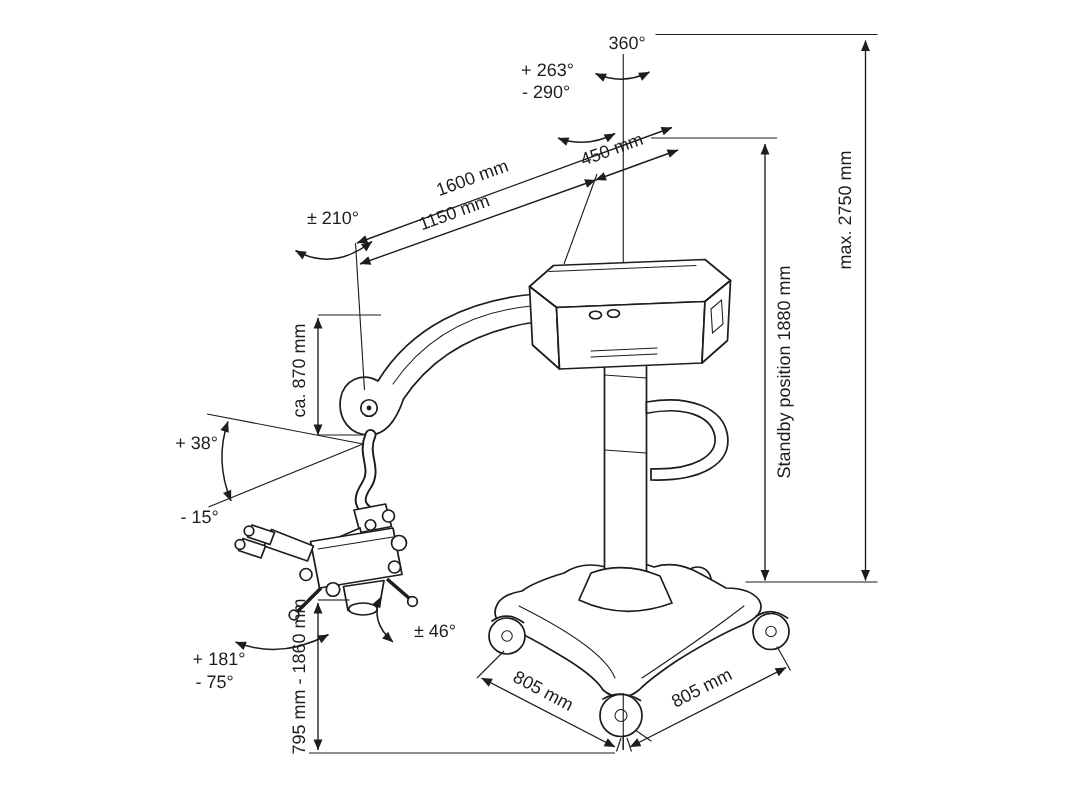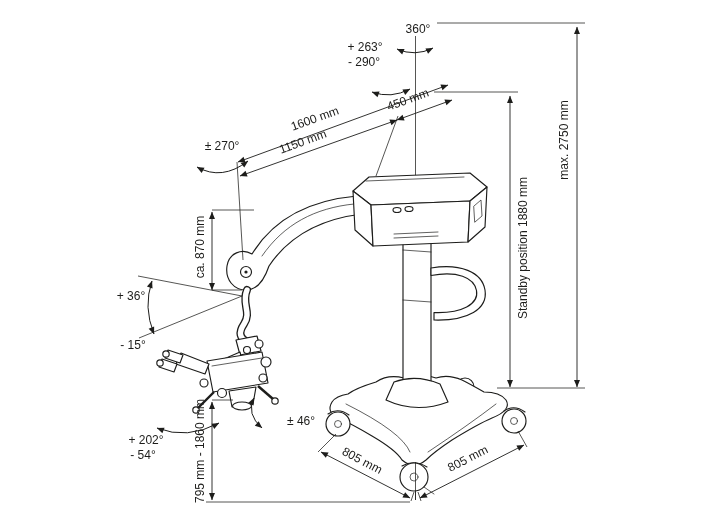--- a/index.html
+++ b/index.html
@@ -162,26 +162,26 @@
     <line class="ray" x1="242" y1="296" x2="139" y2="338"></line>
   </g>
 </svg>
 
 <span class="lbl" style="left:418px;top:29px">360°</span>
 <span class="lbl" style="left:365px;top:47px">+ 263°</span>
 <span class="lbl" style="left:364px;top:62px">- 290°</span>
 <span class="lbl" style="left:315px;top:119px;transform:translate(-50%,-50%) rotate(-20deg)">1600 mm</span>
 <span class="lbl" style="left:408px;top:100px;transform:translate(-50%,-50%) rotate(-20deg)">450 mm</span>
 <span class="lbl" style="left:303px;top:142px;transform:translate(-50%,-50%) rotate(-20deg)">1150 mm</span>
-<span class="lbl" style="left:222px;top:146px">± 270°</span>
+<span class="lbl" style="left:222px;top:146px">± 210°</span>
 <span class="lbl" style="left:564px;top:140px;transform:translate(-50%,-50%) rotate(-90deg)">max. 2750 mm</span>
 <span class="lbl" style="left:523px;top:248px;transform:translate(-50%,-50%) rotate(-90deg)">Standby position 1880 mm</span>
 <span class="lbl" style="left:200px;top:247px;transform:translate(-50%,-50%) rotate(-90deg)">ca. 870 mm</span>
-<span class="lbl" style="left:131px;top:296px">+ 36°</span>
+<span class="lbl" style="left:131px;top:296px">+ 38°</span>
 <span class="lbl" style="left:133px;top:345px">- 15°</span>
-<span class="lbl" style="left:301px;top:421px">± 46°</span>
-<span class="lbl" style="left:146px;top:440px">+ 202°</span>
-<span class="lbl" style="left:143px;top:455px">- 54°</span>
+<span class="lbl" style="left:290px;top:421px">± 46°</span>
+<span class="lbl" style="left:146px;top:440px">+ 181°</span>
+<span class="lbl" style="left:143px;top:455px">- 75°</span>
 <span class="lbl" style="left:200px;top:451px;transform:translate(-50%,-50%) rotate(-90deg)">795 mm - 1860 mm</span>
 <span class="lbl" style="left:362px;top:461px;transform:translate(-50%,-50%) rotate(28deg)">805 mm</span>
 <span class="lbl" style="left:468px;top:459px;transform:translate(-50%,-50%) rotate(-27deg)">805 mm</span>
 
 </div>
 
 </body></html>

